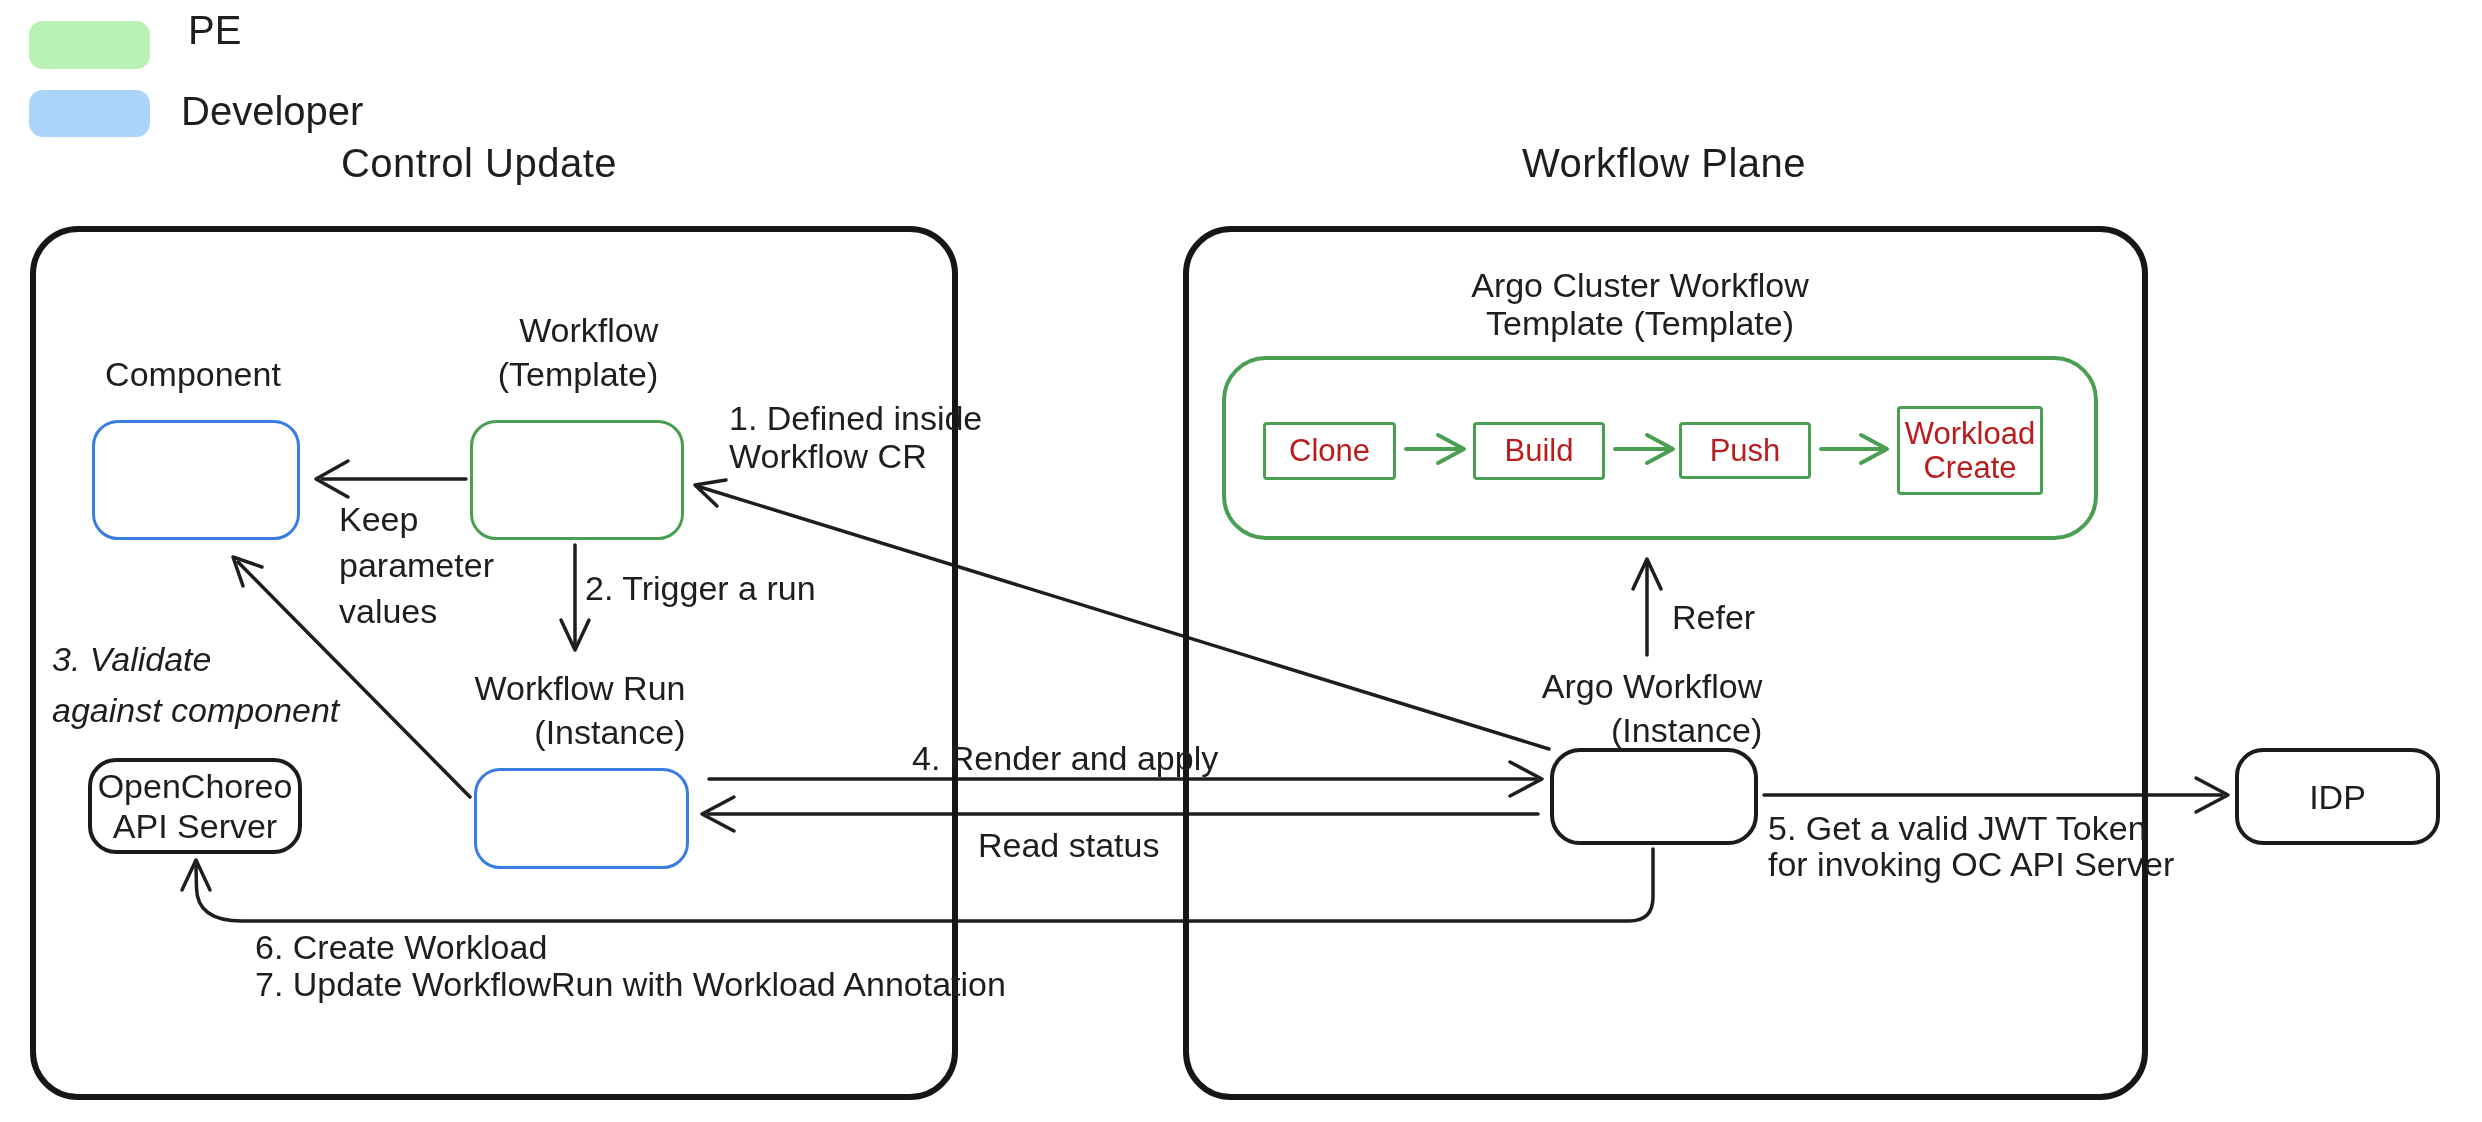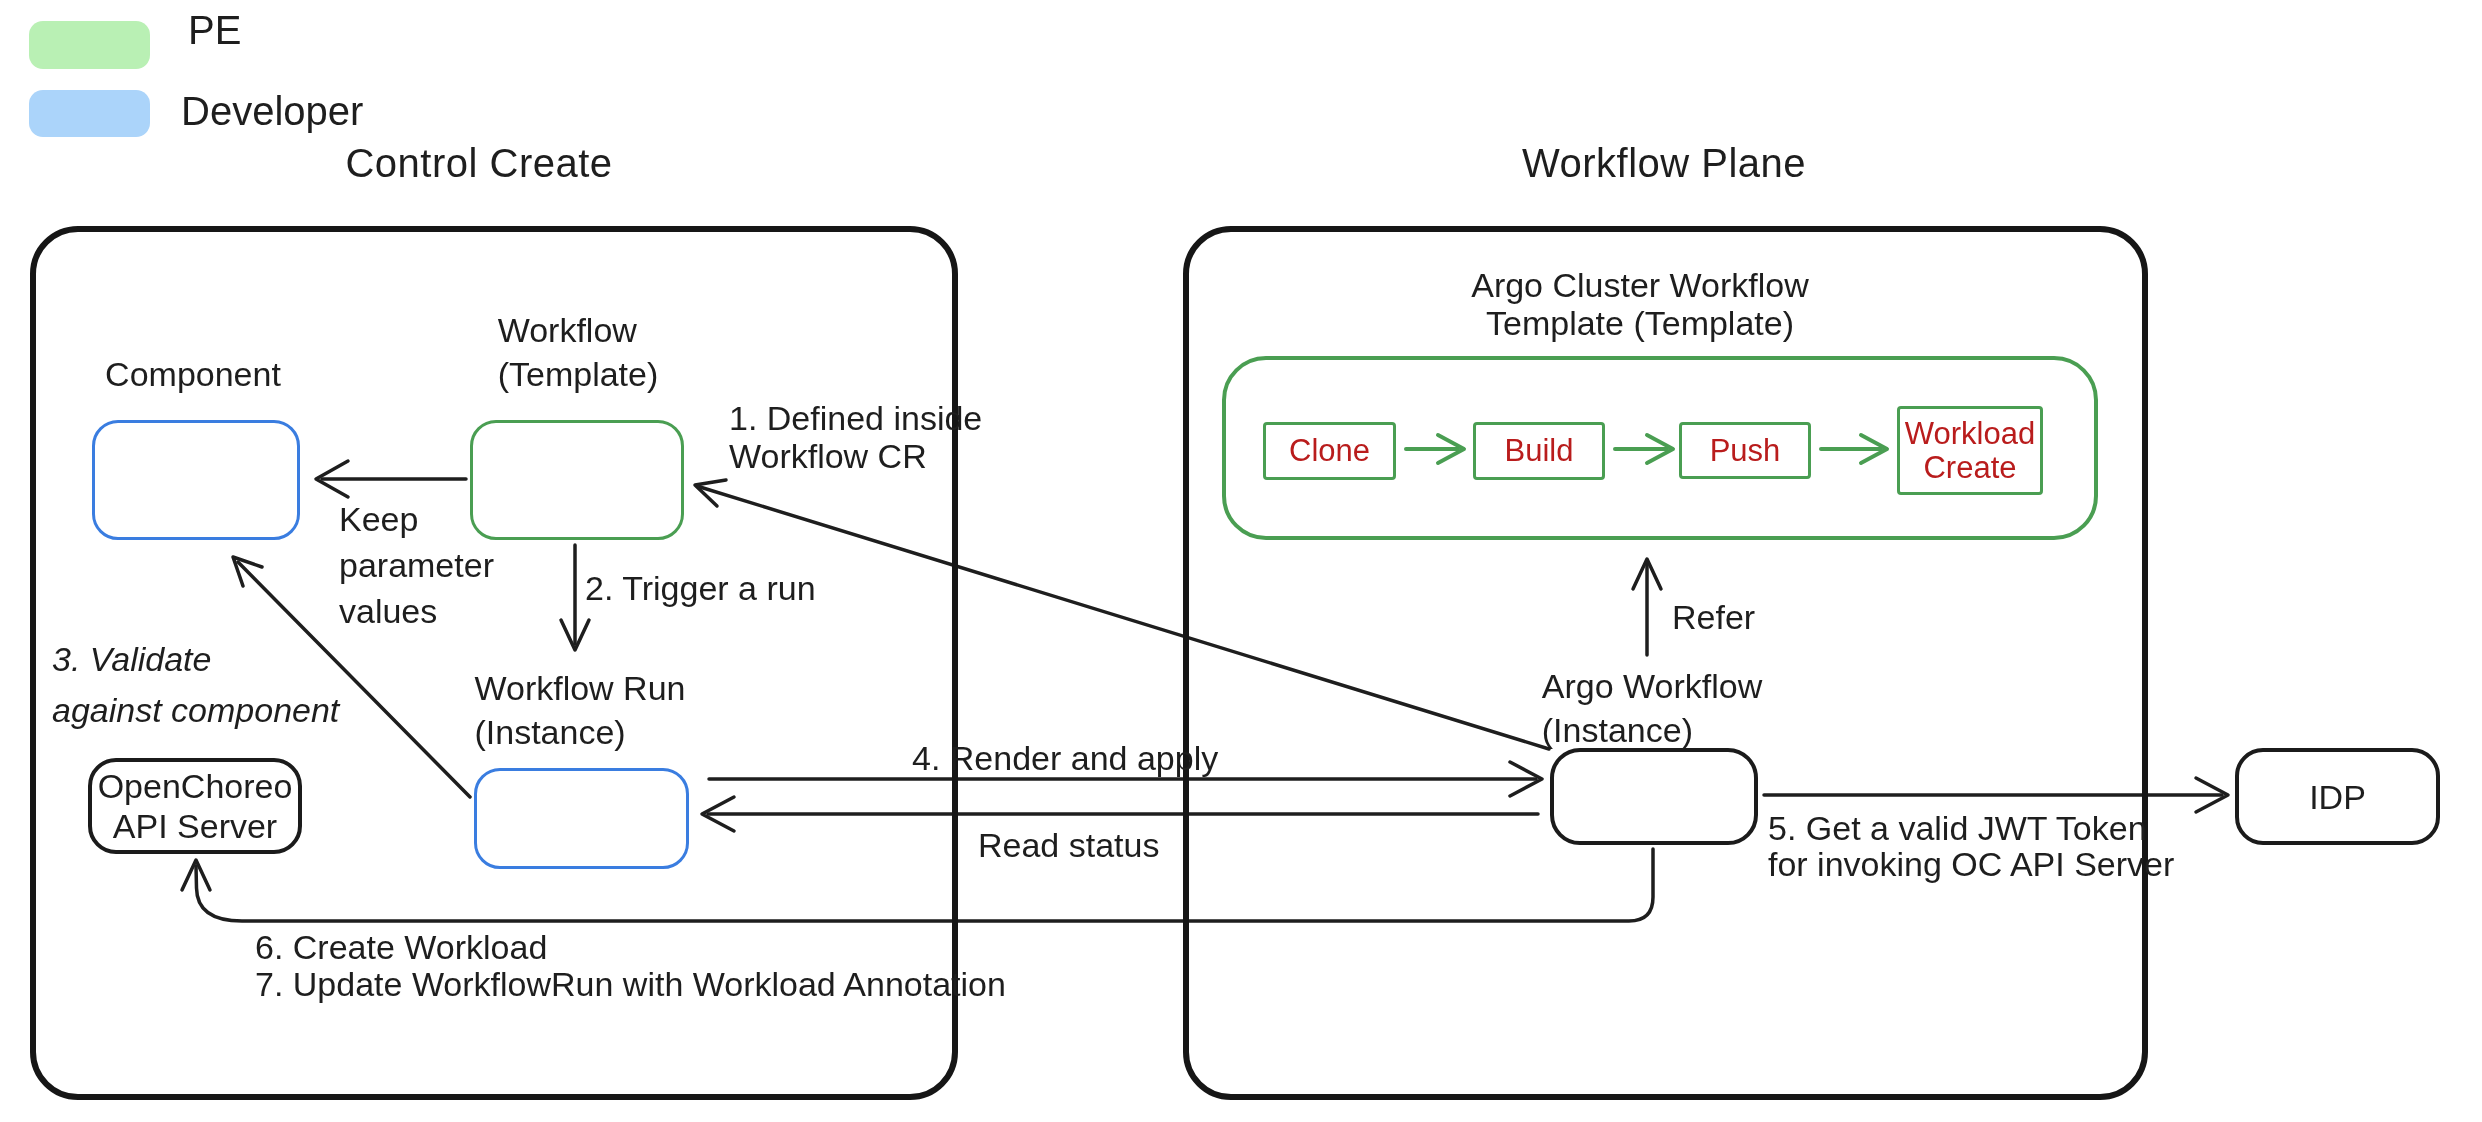--- a/index.html
+++ b/index.html
@@ -19,21 +19,21 @@
 
   
   .node { background:#ffffff00; border-radius:26px; }
   .blue-box  { border:3.5px solid #3a7de0; }
   .green-box { border:3.5px solid #4a9e52; }
   .black-box { border:4.5px solid #1b1b1b; border-radius:28px;
                display:flex; align-items:center; justify-content:center;
                text-align:center; font-size:34px; line-height:40px; white-space:pre-line; }
 
   
-  .node-label { font-size:34px; line-height:44px; text-align:left;
+  .node-label { font-size:34px; line-height:44px; text-align:right;
                 transform:translateX(-50%); white-space:pre-line; }
   .anno { font-size:34px; line-height:44px; white-space:pre-line; }
   .anno-tight { line-height:38px; }
 
   
   .tpl-container { border:4px solid #4a9e52; border-radius:44px; }
   .tpl-title { font-size:34px; line-height:38px; text-align:center; transform:translateX(-50%); white-space:pre-line; }
   .step { border:3.5px solid #4a9e52; border-radius:4px; color:#b91c1c;
           display:flex; align-items:center; justify-content:center;
           text-align:center; font-size:31px; line-height:34px; }
@@ -106,21 +106,21 @@
 </svg>
 
 <div class="layer">
 
   <div class="abs swatch" style="left:29px; top:21px; width:121px; height:48px; background:#b9f0b4;"></div>
   <div class="abs legend-label" style="left:181px; top:8px;margin-left:7px;">PE</div>
 
   <div class="abs swatch" style="left:29px; top:90px; width:121px; height:47px; background:#abd4fa;"></div>
   <div class="abs legend-label" style="left:181px; top:89px;">Developer</div>
 
-  <div class="abs plane-title" style="left:479px; top:141px;">Control Create</div>
+  <div class="abs plane-title" style="left:479px; top:141px;">Control Update</div>
   <div class="abs plane-title" style="left:1664px; top:141px;">Workflow Plane</div>
 
   <div class="abs plane" style="left:30px; top:226px; width:928px; height:874px;"></div>
   <div class="abs plane" style="left:1183px; top:226px; width:965px; height:874px;"></div>
 
   <div class="abs node-label" style="left:193px; top:352px;">Component</div>
   <div class="abs node blue-box" style="left:92px; top:420px; width:208px; height:120px;"></div>
 
   <div class="abs node-label" style="left:578px; top:308px;">Workflow
 (Template)</div>

